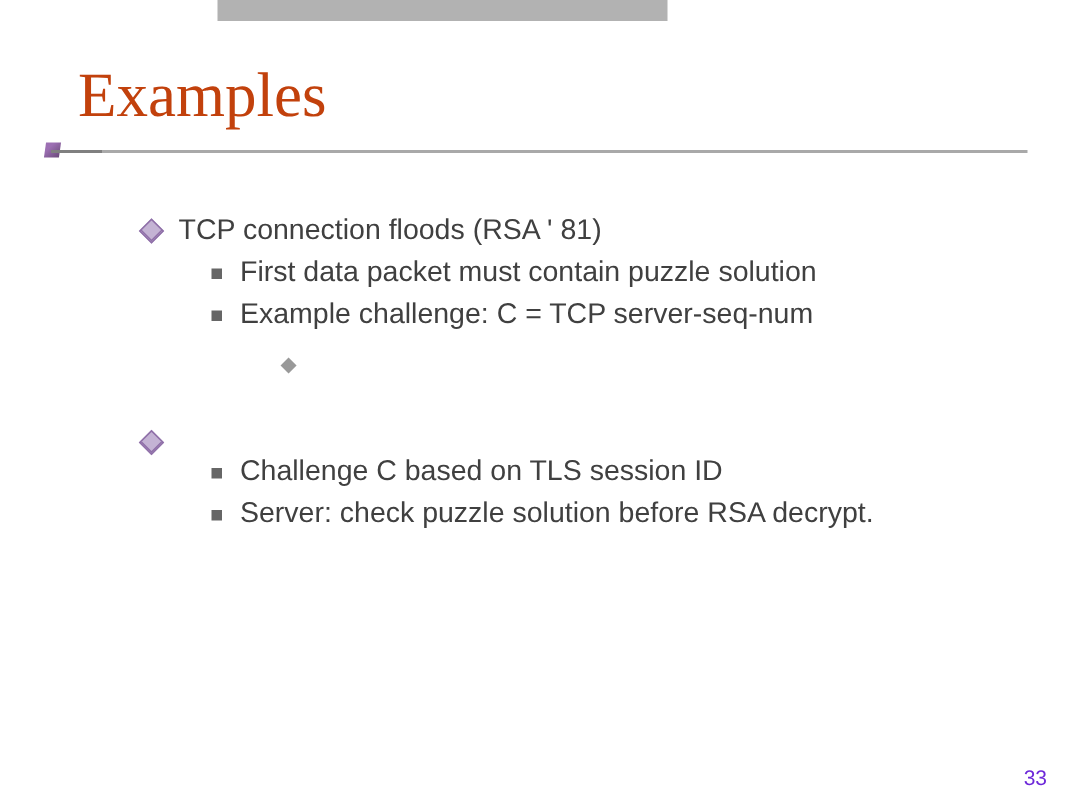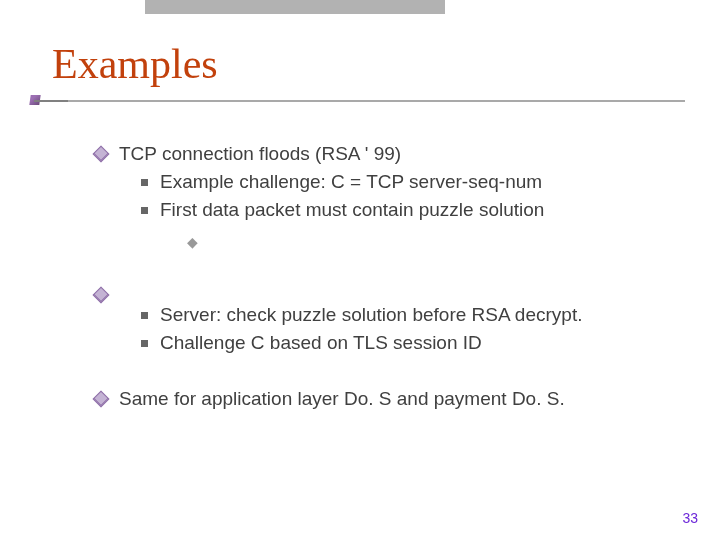--- a/index.html
+++ b/index.html
@@ -101,52 +101,46 @@
 <div class="accent"></div>
 <div class="underline-bar a"></div>
 <div class="underline-bar b"></div>
 
 <div class="content">
 
   <div class="bullet-block">
     <div class="bullet-row">
       <div class="diamond"></div>
       <div>
-        <span class="underline">TCP connection floods</span><span>  (RSA ' 99)</span>
+        <span class="underline">TCP connection floods</span><span>  (RSA ' 81)</span>
       </div>
     </div>
     <div class="sub1">
       <div class="square"></div>
-      <div>Example challenge:     C = TCP server-seq-num</div>
+      <div>First data packet must contain puzzle solution</div>
     </div>
     <div class="sub1">
       <div class="square"></div>
-      <div>First data packet must contain puzzle solution</div>
+      <div>Example challenge:     C = TCP server-seq-num</div>
     </div>
     <div class="sub2">
       <span class="tri">◆</span>
     </div>
   </div>
 
   <div class="bullet-block">
     <div class="bullet-row">
       <div class="diamond"></div>
     </div>
     <div class="sub1">
       <div class="square"></div>
-      <div>Server:  check puzzle solution before RSA decrypt.</div>
+      <div>Challenge C based on TLS session ID</div>
     </div>
     <div class="sub1">
       <div class="square"></div>
-      <div>Challenge C based on TLS session ID</div>
+      <div>Server:  check puzzle solution before RSA decrypt.</div>
     </div>
   </div>
 
-  <div class="bullet-block">
-    <div class="bullet-row">
-      <div class="diamond"></div>
-      <div>Same for application layer Do. S and payment Do. S.</div>
-    </div>
-  </div>
 
 </div>
 
 <div class="pagenum">33</div>
 
 </body></html>

